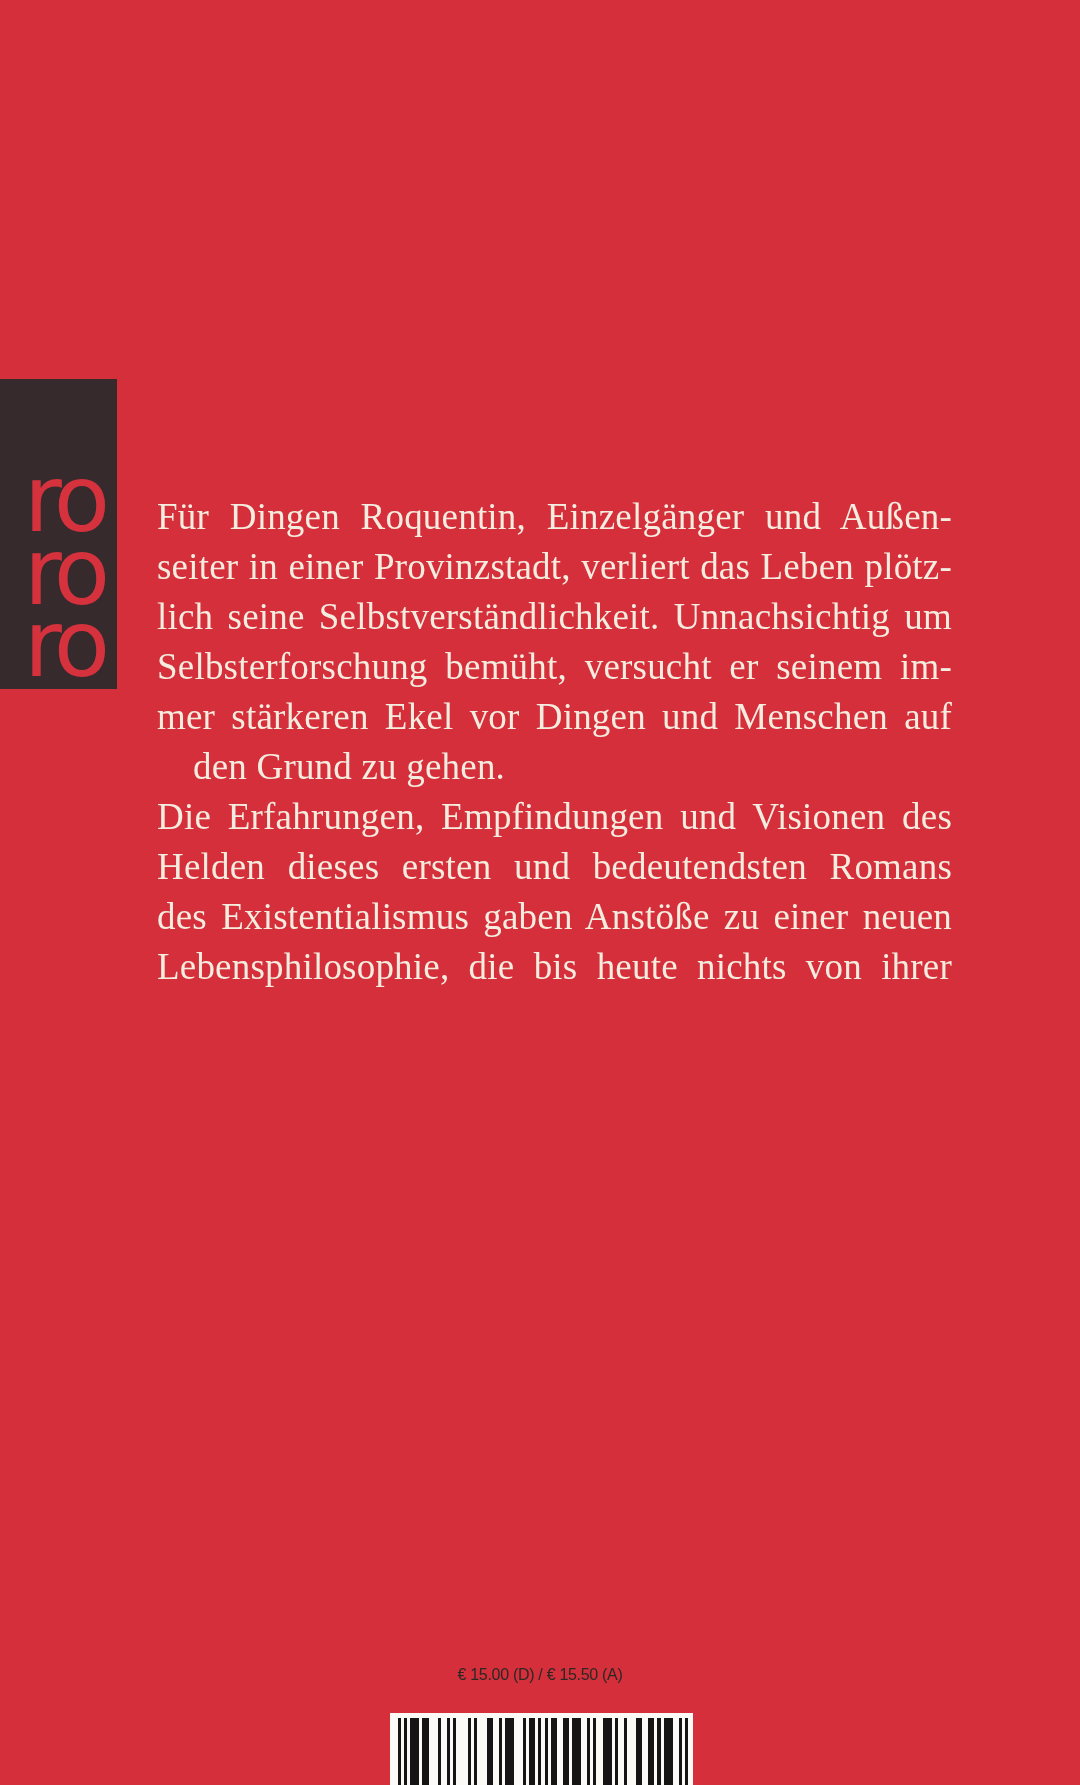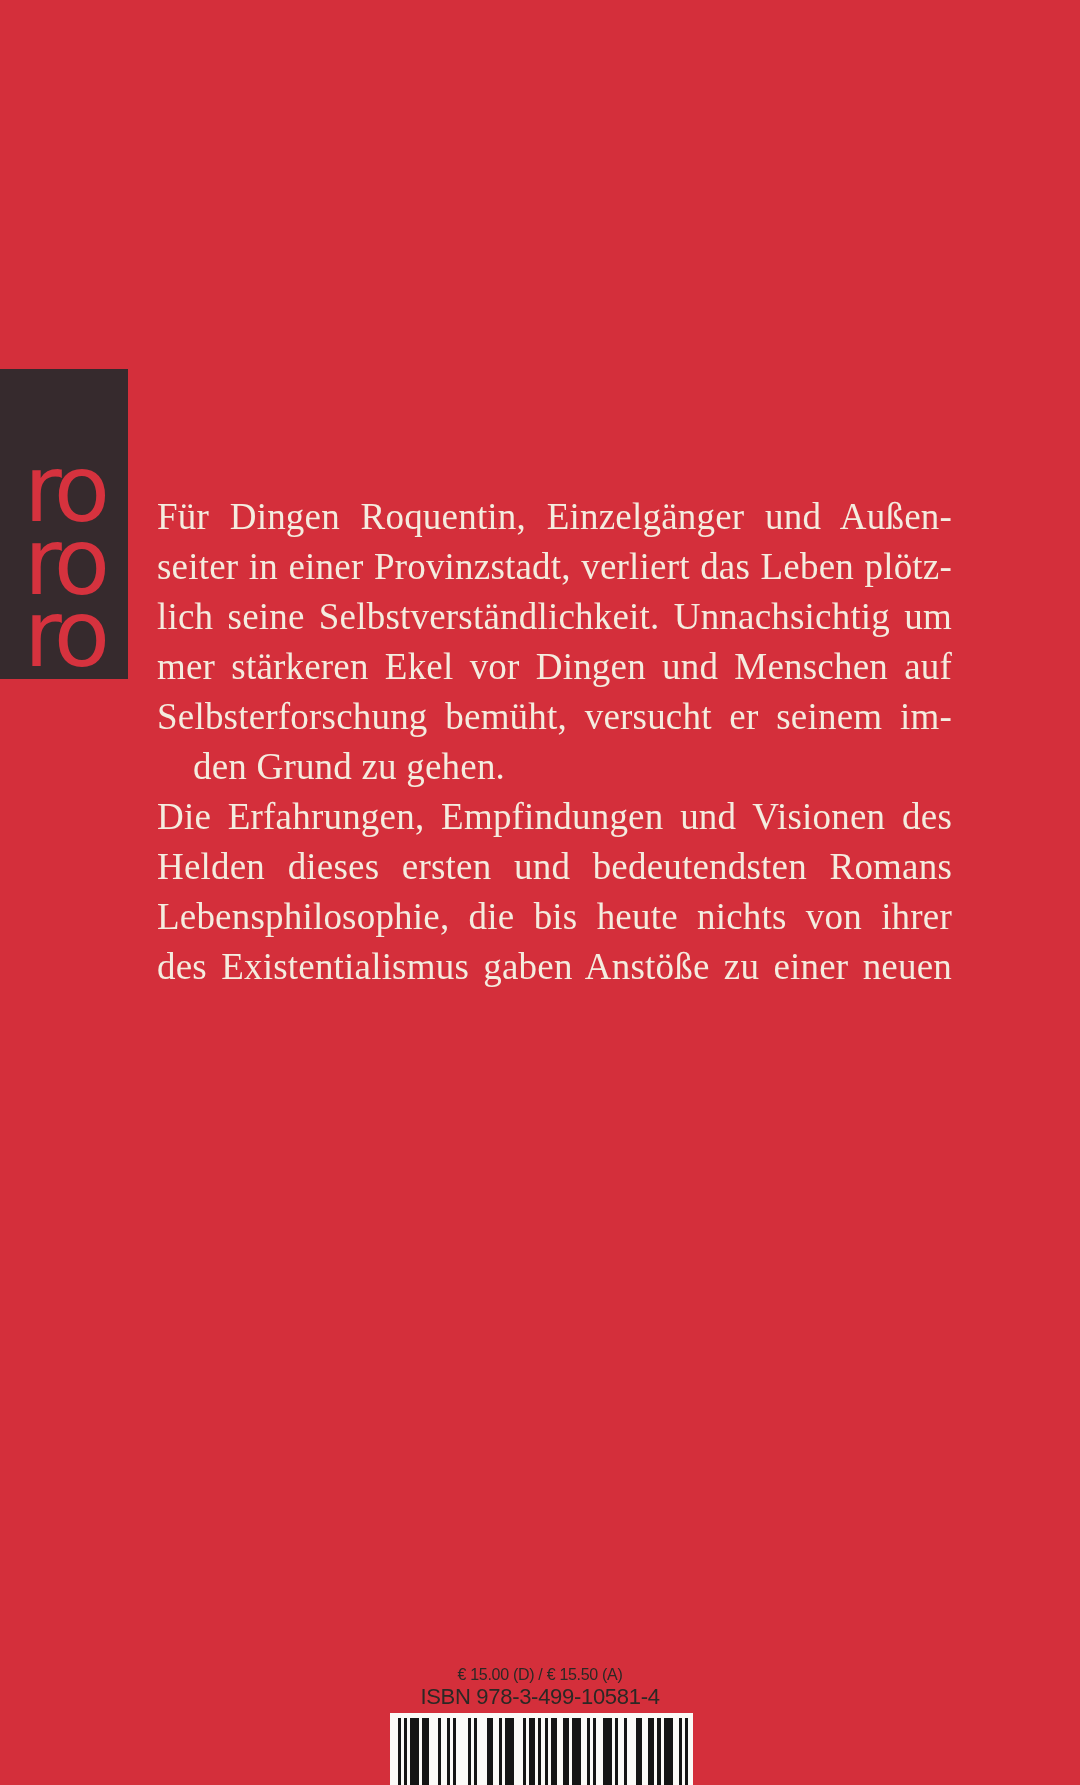--- a/index.html
+++ b/index.html
@@ -12,22 +12,22 @@
   .cover {
     position: relative;
     width: 1080px; height: 1785px;
     background: var(--background, #d42f3b);
     overflow: hidden;
   }
 
   
   .logo-box {
     position: absolute;
-    left: 0; top: 369px;
-    width: 128px; height: 310px;
+    left: 0; top: 379px;
+    width: 117px; height: 310px;
     background: var(--logo_box, #362a2d);
   }
   .ro {
     position: absolute;
     left: 24px;
     font-family: "DejaVu Sans", sans-serif;
     font-weight: 400;
     font-size: 92px;
     line-height: 1;
     letter-spacing: -6px;
@@ -96,31 +96,30 @@
   <div class="logo-box">
     <span class="ro r1">ro</span>
     <span class="ro r2">ro</span>
     <span class="ro r3">ro</span>
   </div>
 
   <div class="blurb">
     <div class="line">Für Dingen Roquentin, Einzelgänger und Außen-</div>
     <div class="line">seiter in einer Provinzstadt, verliert das Leben plötz-</div>
     <div class="line">lich seine Selbstverständlichkeit. Unnachsichtig um</div>
+    <div class="line">Selbsterforschung bemüht, versucht er seinem im-</div>
     <div class="line">mer stärkeren Ekel vor Dingen und Menschen auf</div>
-    <div class="line">Selbsterforschung bemüht, versucht er seinem im-</div>
     <div class="line para-end">den Grund zu gehen.</div>
     <div class="line">Die Erfahrungen, Empfindungen und Visionen des</div>
     <div class="line">Helden dieses ersten und bedeutendsten Romans</div>
+    <div class="line">des Existentialismus gaben Anstöße zu einer neuen</div>
     <div class="line">Lebensphilosophie, die bis heute nichts von ihrer</div>
-    <div class="line">des Existentialismus gaben Anstöße zu einer neuen</div>
   </div>
 
   <div class="price">€ 15.00 (D) / € 15.50 (A)</div>
-  <div class="isbn">ISBN 978-3-499-10581-4</div>
 
   <div class="barcode">
     <svg id="barcode-svg" viewBox="0 0 95 10" preserveAspectRatio="none" shape-rendering="crispEdges" xmlns="http://www.w3.org/2000/svg">
         <rect x="0" y="0" width="1" height="10" fill="#151515"></rect>
         <rect x="2" y="0" width="1" height="10" fill="#151515"></rect>
         <rect x="4" y="0" width="3" height="10" fill="#151515"></rect>
         <rect x="8" y="0" width="2" height="10" fill="#151515"></rect>
         <rect x="13" y="0" width="1" height="10" fill="#151515"></rect>
         <rect x="16" y="0" width="1" height="10" fill="#151515"></rect>
         <rect x="18" y="0" width="1" height="10" fill="#151515"></rect>

